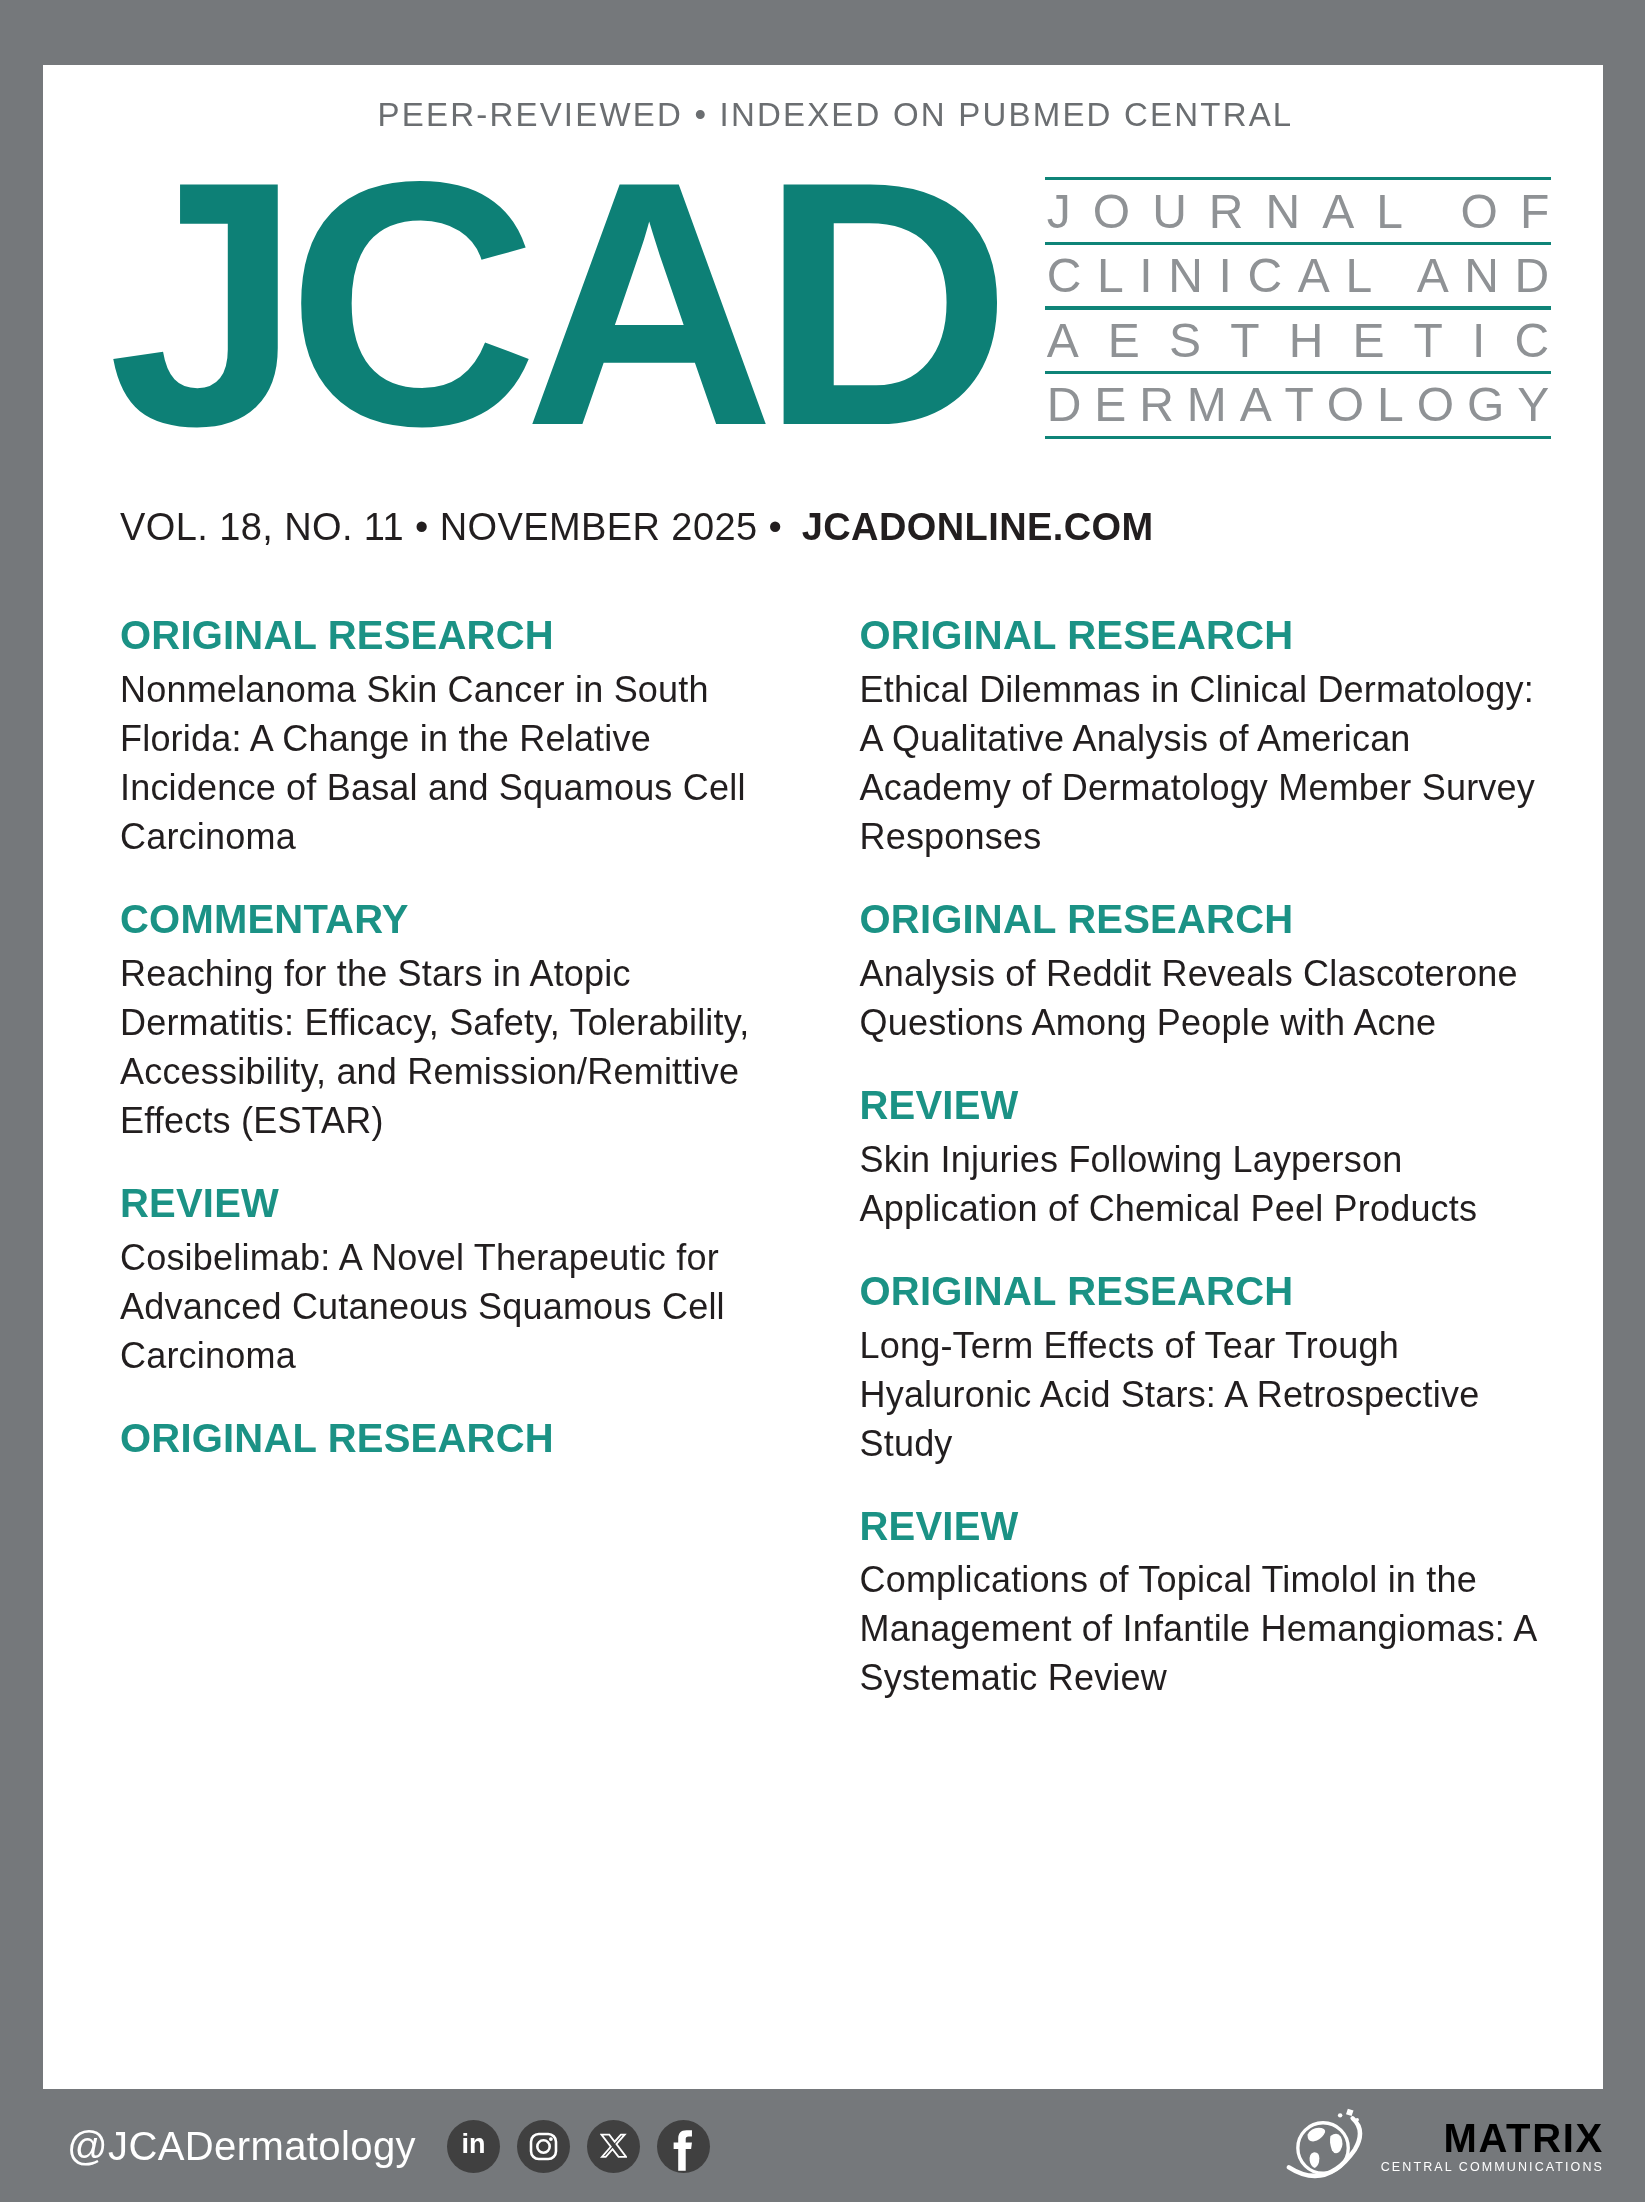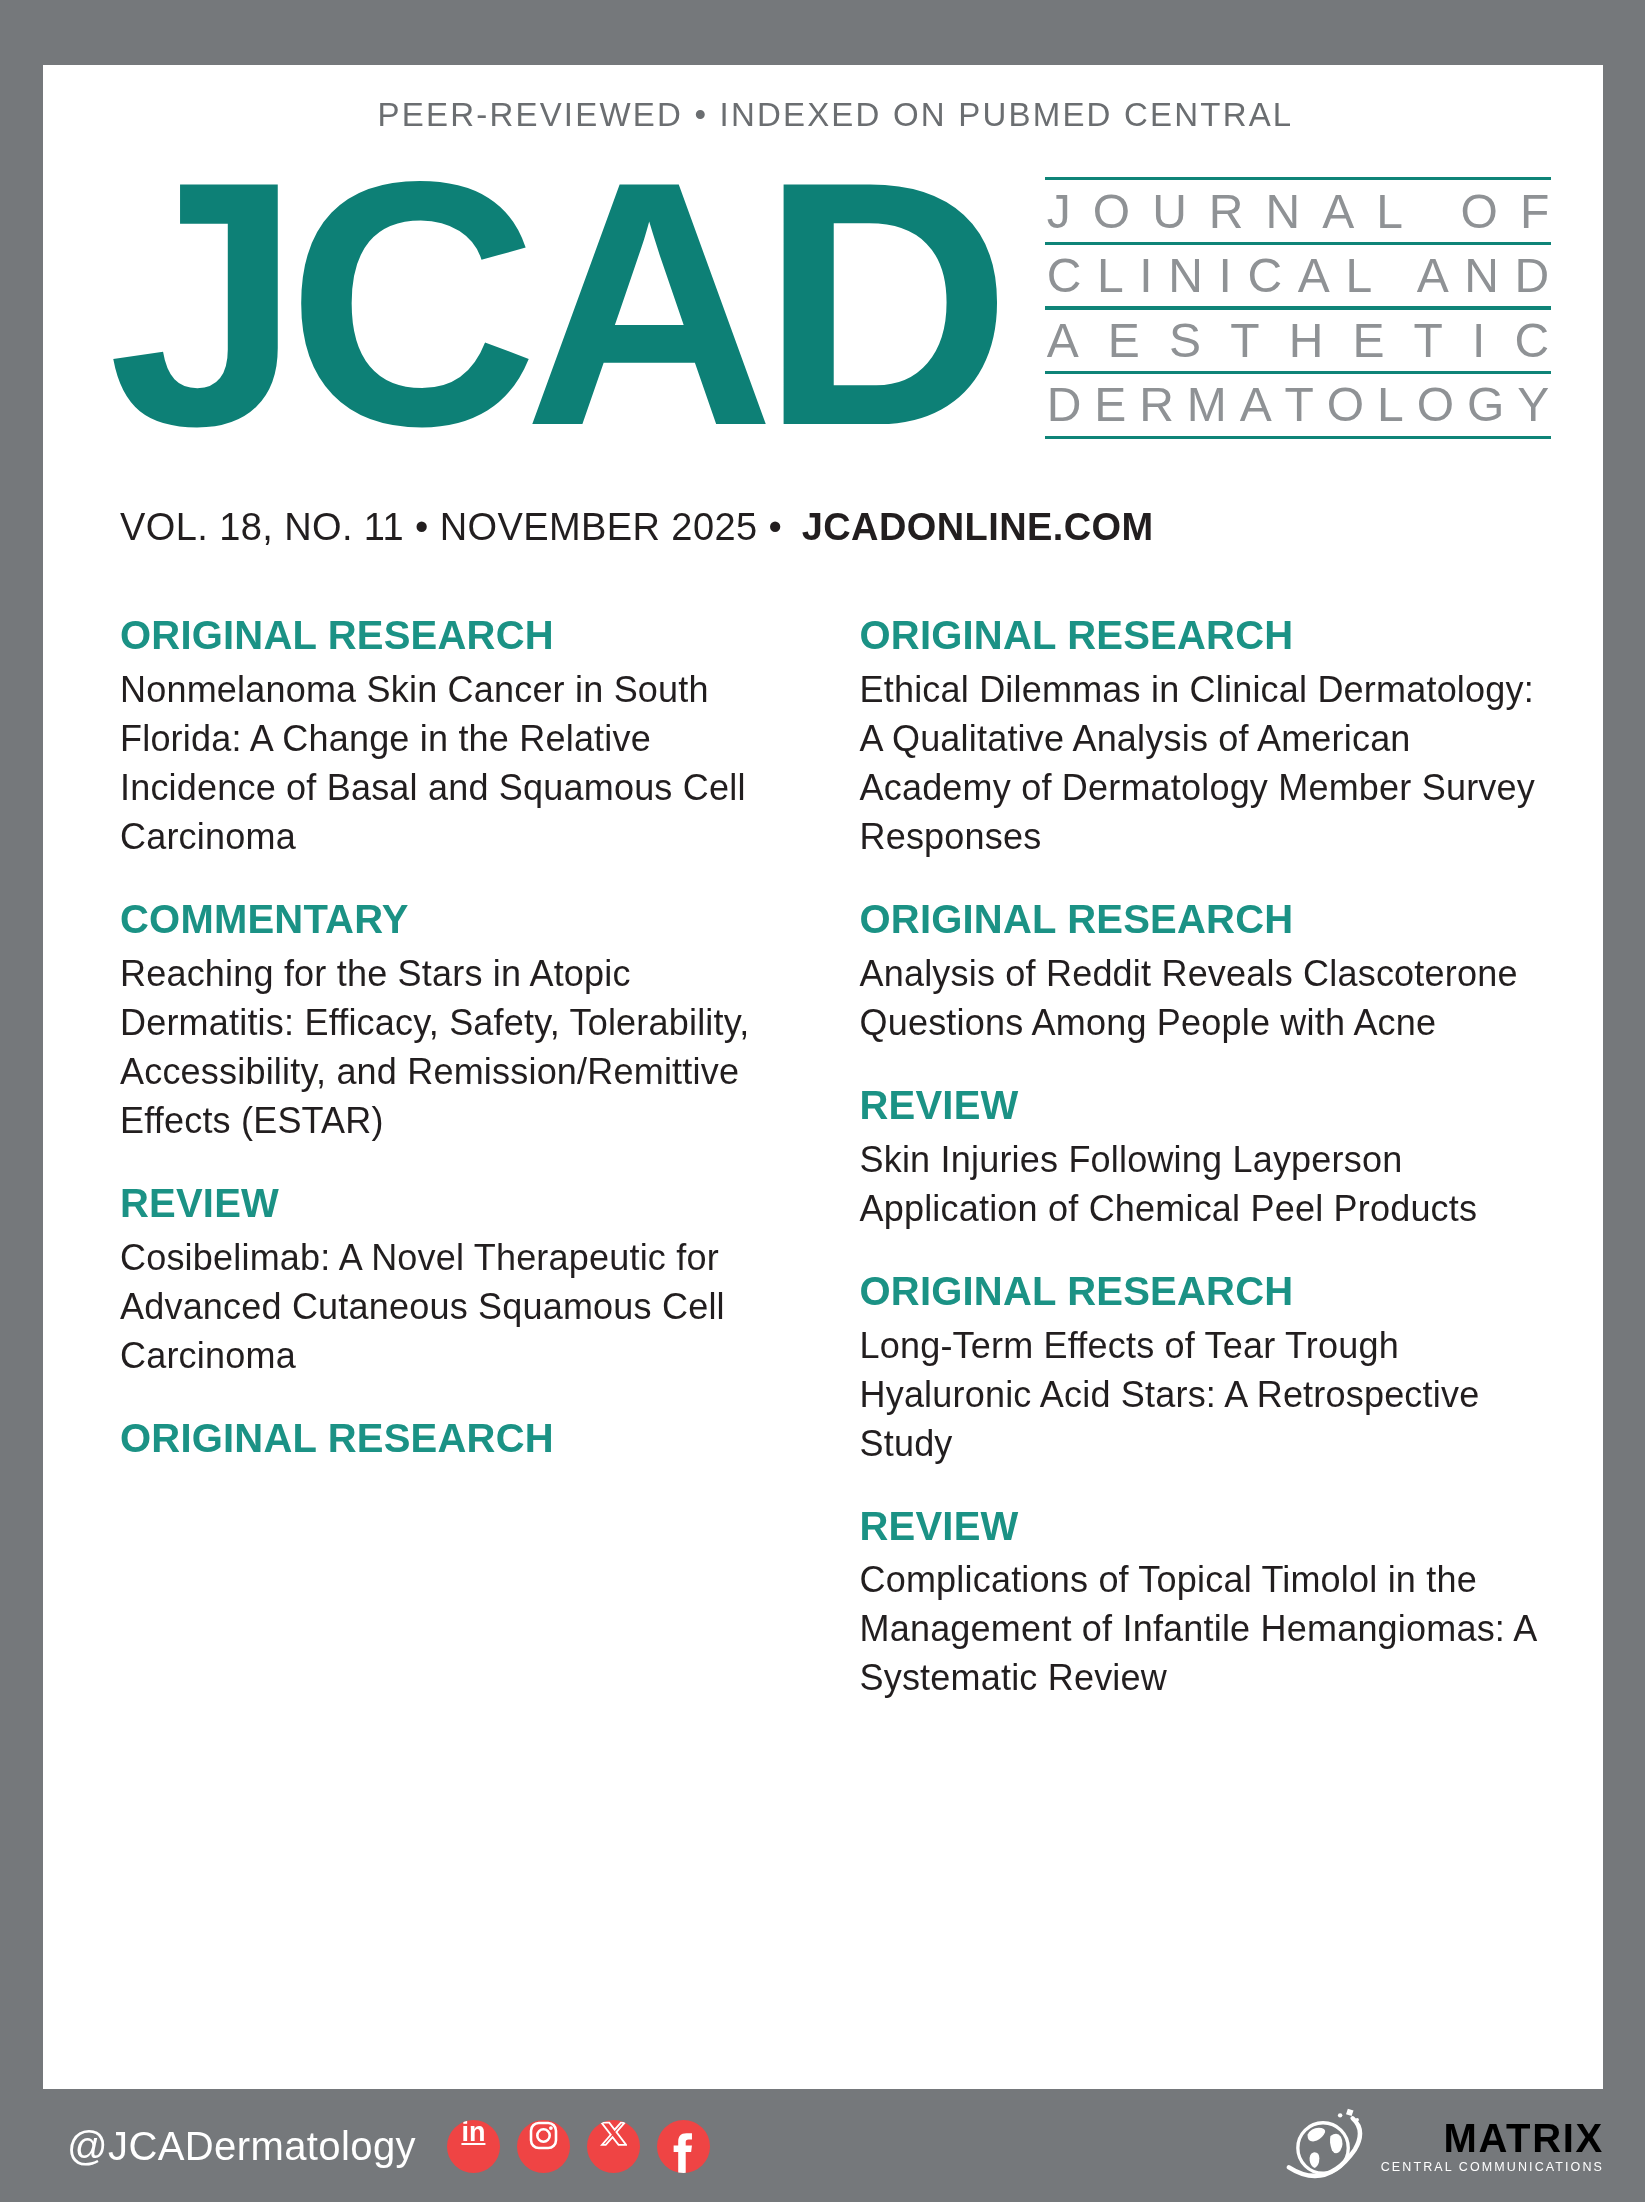--- a/index.html
+++ b/index.html
@@ -68,23 +68,23 @@
   .footer{
     position:absolute; left:8px; top:2089px; width:1646px; height:114px;
     display:flex; align-items:center;
     padding:0 50px 0 59px;
   }
   .handle{
     color:#fff; font-size:40px; font-weight:400; letter-spacing:0.4px;
   }
   .social{display:flex; gap:17px; margin-left:31px; align-items:center}
   .sicon{
-    width:53px; height:53px; border-radius:50%; background:#ef4444;
-    color:#fff; display:flex; align-items:flex-start; justify-content:center;
-    overflow:hidden; flex:0 0 auto; cursor:pointer;text-decoration:underline;
+    width:53px; height:53px; border-radius:50%; background:#404040;
+    color:#fff; display:flex; align-items:center; justify-content:center;
+    overflow:hidden; flex:0 0 auto; cursor:pointer;
   }
   .sicon.linkedin span{font-weight:700; font-size:27px; letter-spacing:0; margin-top:-2.6px}
   .sicon.facebook svg{margin-top:8.6px}
   .publisher{margin-left:auto; display:flex; align-items:center; gap:8.6px}
   .pub-text{display:flex; flex-direction:column; align-items:flex-end}
   .pub-name{
     color:#000000; font-weight:700; font-size:40px; letter-spacing:1.7px; line-height:1;
   }
   .pub-sub{
     color:#fff; font-size:12.5px; letter-spacing:2.1px; margin-top:2.6px; font-weight:400;

